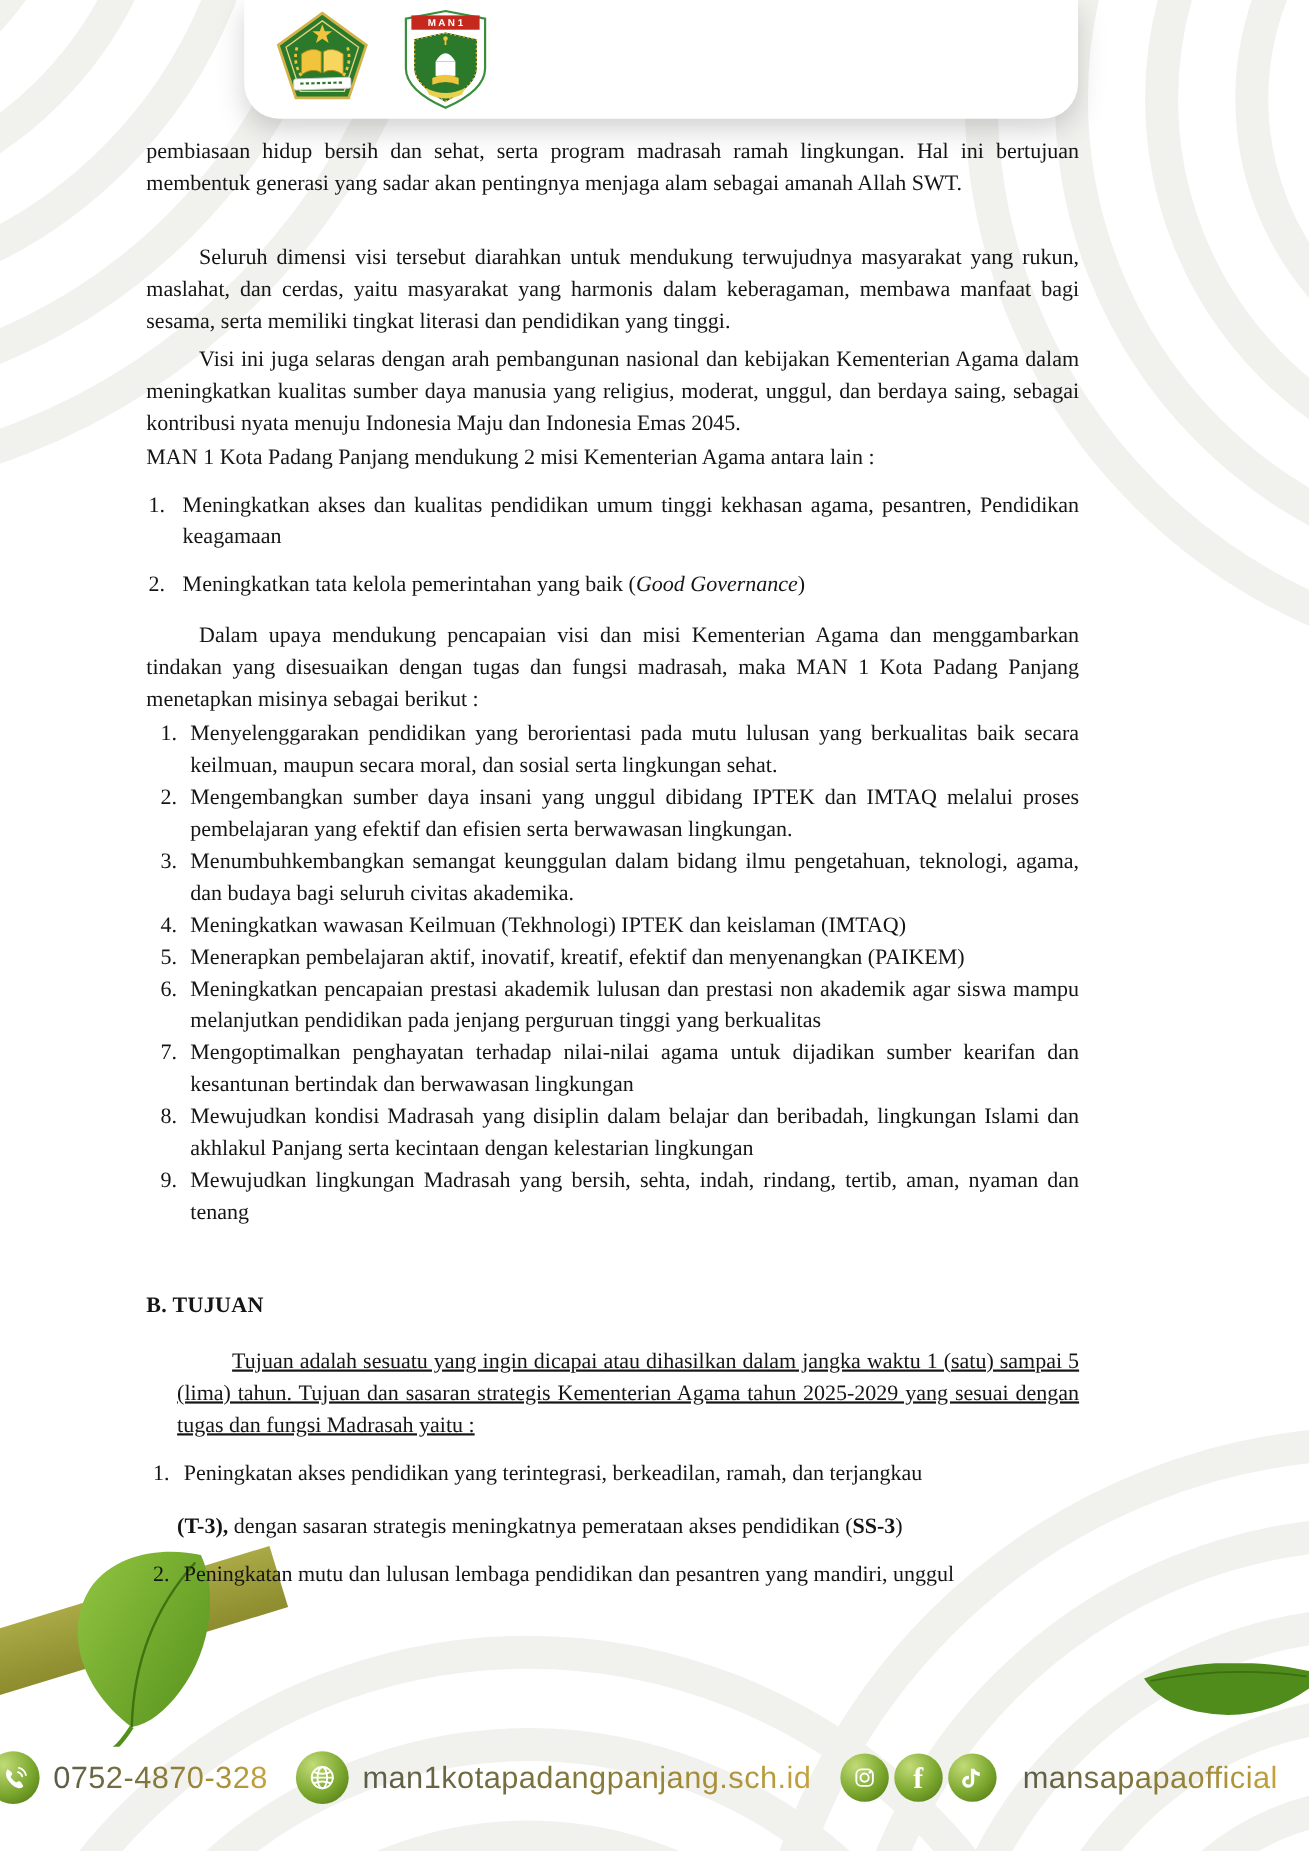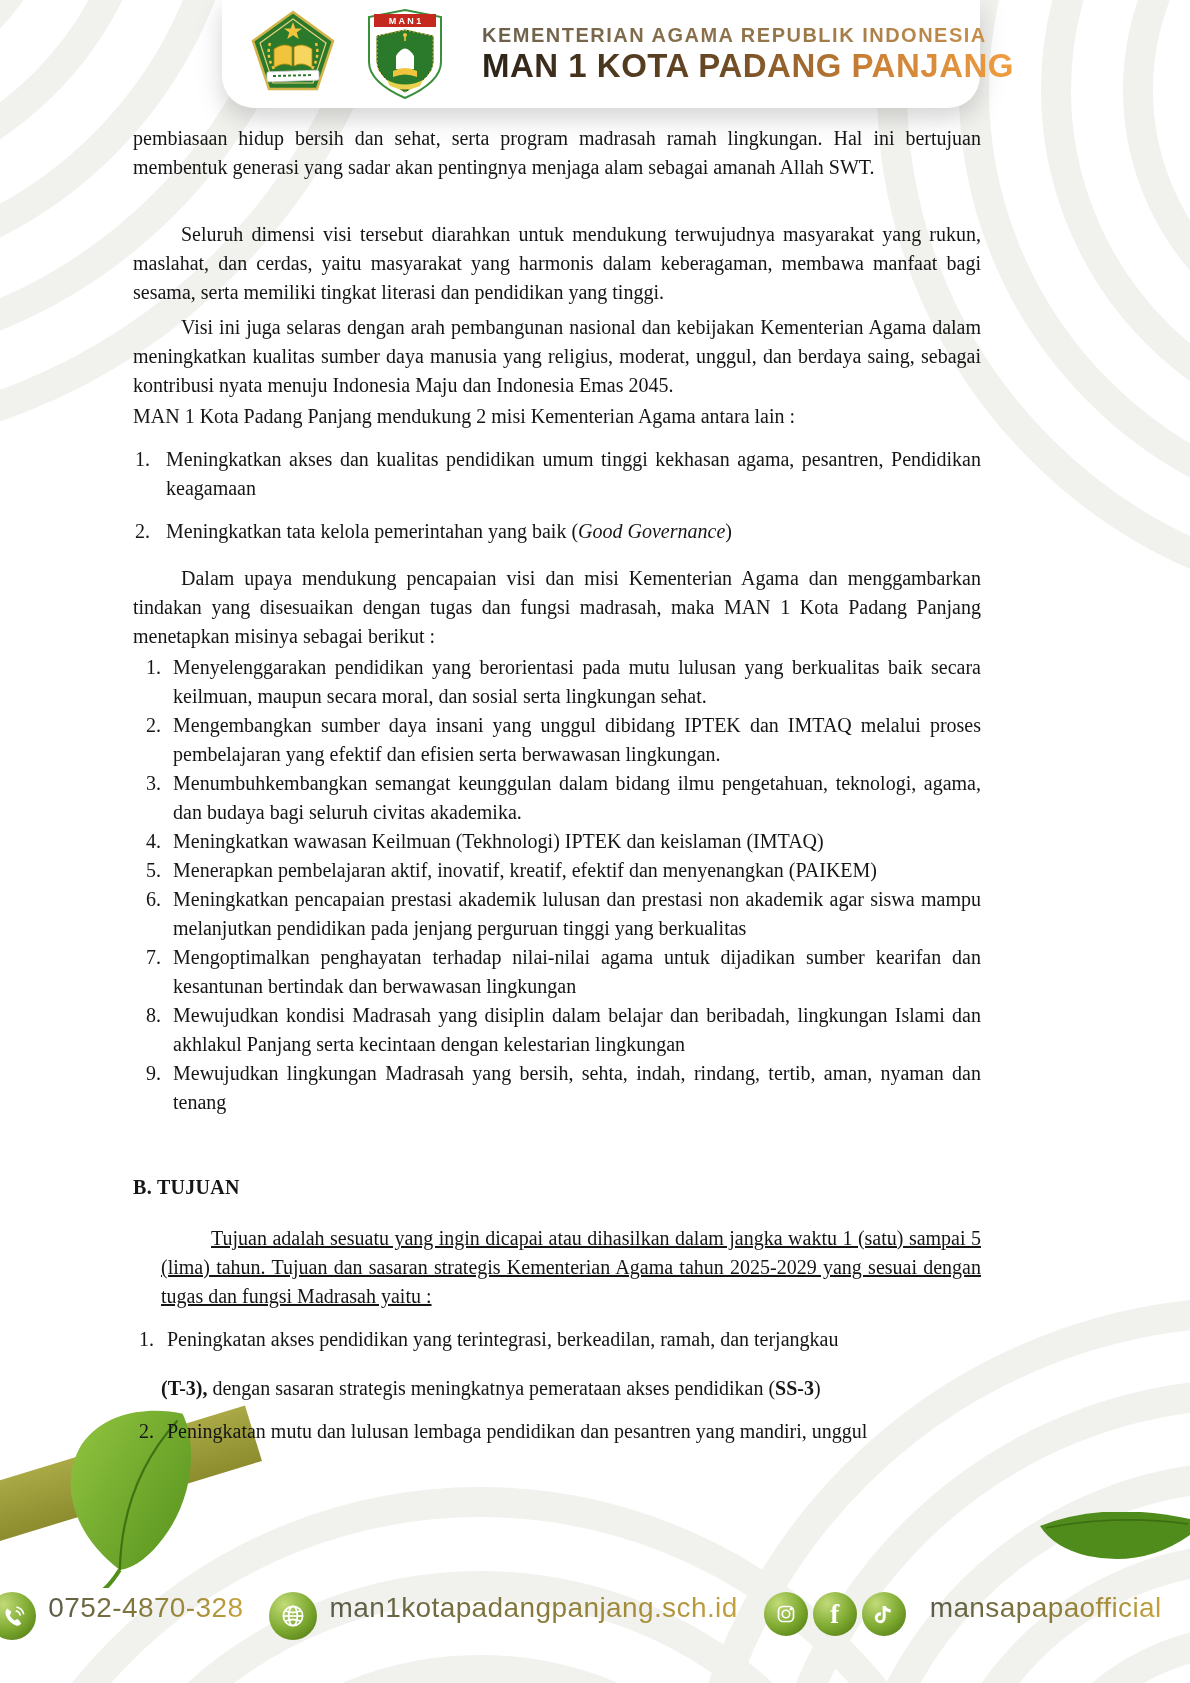--- a/index.html
+++ b/index.html
@@ -57,21 +57,21 @@
   .tujuan-p{margin-top:22px !important;text-indent:50px;text-decoration:underline;}
   .tujuan-block .oitem{margin-top:14px;padding-left:0;}
   .tujuan-block .oitem .num{flex:0 0 30px;margin-left:-24px;padding-left:2px;box-sizing:border-box;}
   .t3line{margin-top:20px !important;}
   .t2item{margin-top:22px;}
   em{}
   b{font-weight:700;}
   
   .footer{
     position:absolute;left:0;top:1592px;width:1150px;z-index:4;
-    display:flex;justify-content:center;align-items:flex-start;
+    display:flex;justify-content:center;align-items:center;
     font-family:"Liberation Sans", sans-serif;
   }
   .fic{
     width:48px;height:48px;border-radius:50%;
     background:radial-gradient(circle at 32% 26%,#c2db78,#7ca82f 55%,#49700f);
     display:flex;align-items:center;justify-content:center;flex:0 0 auto;
   }
   .fic.small{width:44px;height:44px;}
   .ftext{
     font-size:28px;font-weight:500;letter-spacing:.4px;white-space:nowrap;
@@ -138,24 +138,20 @@
       <text x="40" y="16" text-anchor="middle" font-family="Liberation Sans, sans-serif" font-size="9" font-weight="700" fill="#ffffff">M A N 1</text>
       <path d="M40 22 L68 28 V54 Q68 69 40 84 Q12 69 12 54 V28 Z" fill="#2b7a2b" stroke="#1e5e1e" stroke-width="1"></path>
       <path d="M40 22 L68 28 V54 Q68 69 40 84 Q12 69 12 54 V28 Z" fill="none" stroke="#f0c43c" stroke-width="1" stroke-dasharray="2 2"></path>
       <rect x="31" y="48" width="18" height="13" fill="#ffffff"></rect>
       <path d="M31 48 Q40 33 49 48 Z" fill="#ffffff"></path>
       <line x1="40" y1="33" x2="40" y2="28" stroke="#f0c43c" stroke-width="1.6"></line>
       <circle cx="40" cy="27" r="2" fill="#f0c43c"></circle>
       <path d="M28 63 q12 -6 24 0 v6 q-12 -5 -24 0 z" fill="#f0c43c"></path>
       <path d="M22 72 q18 9 36 0 l-3 6 q-15 7 -30 0 z" fill="#e9d14e"></path>
     </svg>
-    <div class="header-text">
-      <div class="ministry">KEMENTERIAN AGAMA REPUBLIK INDONESIA</div>
-      <div class="school">MAN 1 KOTA PADANG PANJANG</div>
-    </div>
   </div>
 
   <div class="content">
     <p class="just mb-lg">pembiasaan hidup bersih dan sehat, serta program madrasah ramah lingkungan. Hal ini bertujuan membentuk generasi yang sadar akan pentingnya menjaga alam sebagai amanah Allah SWT.</p>
     <p class="just ind mb-sm">Seluruh dimensi visi tersebut diarahkan untuk mendukung terwujudnya masyarakat yang rukun, maslahat, dan cerdas, yaitu masyarakat yang harmonis dalam keberagaman, membawa manfaat bagi sesama, serta memiliki tingkat literasi dan pendidikan yang tinggi.</p>
     <p class="just ind mb-xs">Visi ini juga selaras dengan arah pembangunan nasional dan kebijakan Kementerian Agama dalam meningkatkan kualitas sumber daya manusia yang religius, moderat, unggul, dan berdaya saing, sebagai kontribusi nyata menuju Indonesia Maju dan Indonesia Emas 2045.</p>
     <p class="just">MAN 1 Kota Padang Panjang mendukung 2 misi Kementerian Agama antara lain :</p>
 
     <div class="olist kem">
       <div class="oitem">

